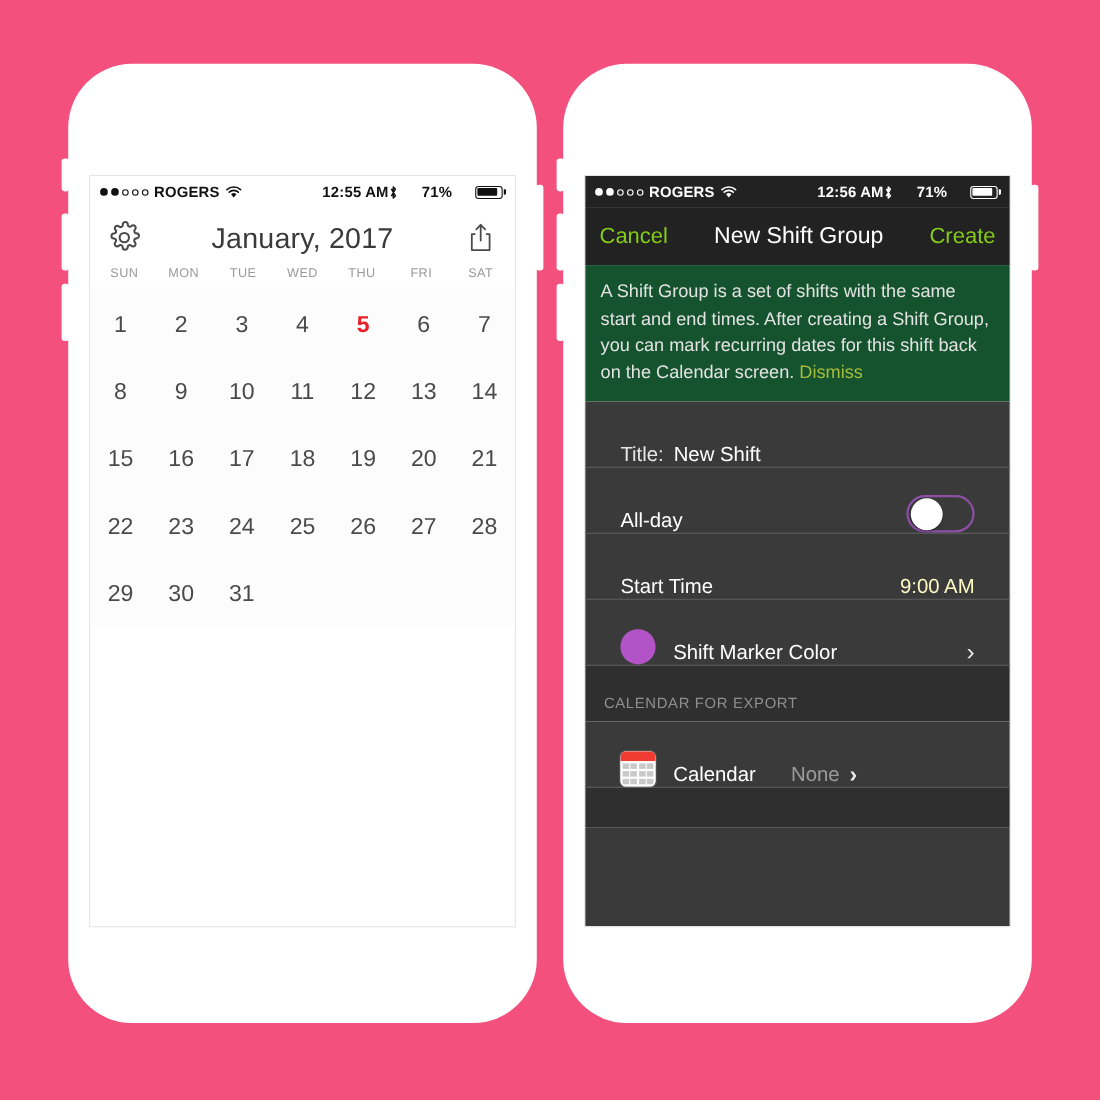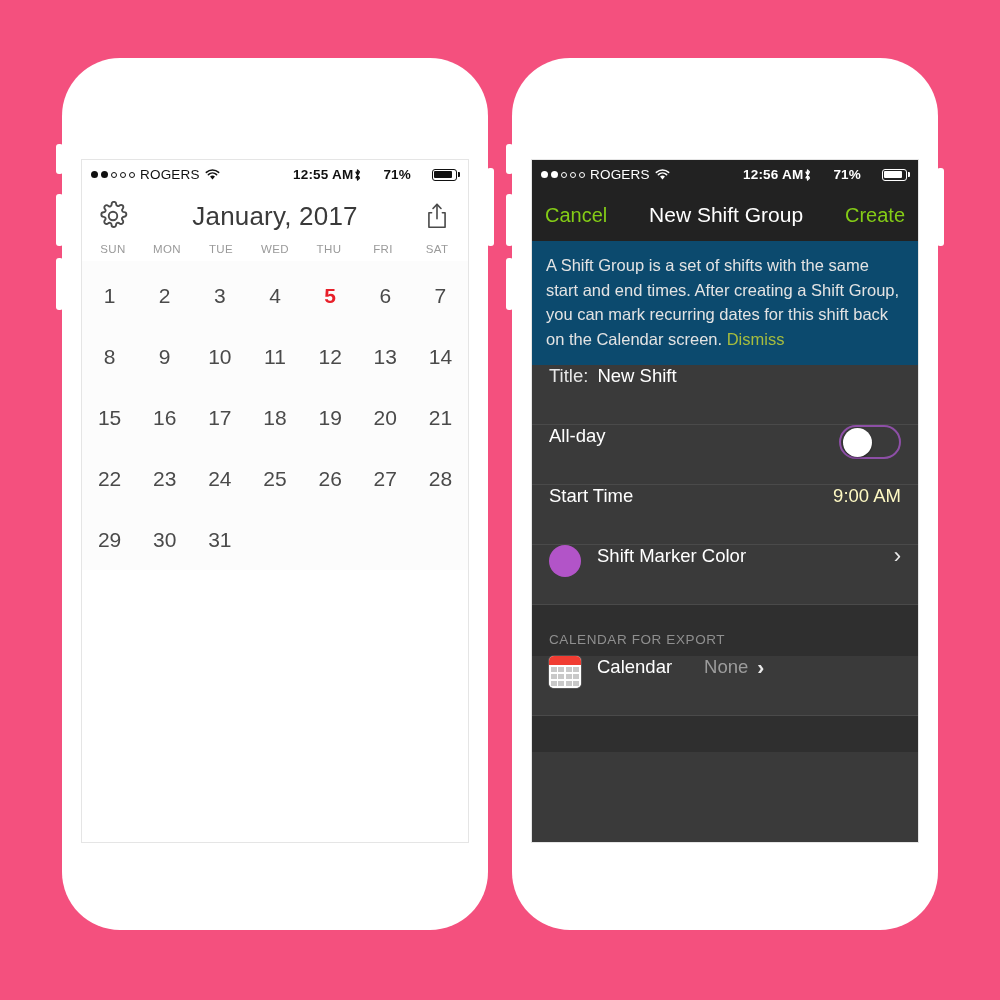--- a/index.html
+++ b/index.html
@@ -56,21 +56,21 @@
   .sb-dark  { color: #fff; background: #222222; }
   .sb-left  { display: flex; align-items: center; gap: 5px; }
   .sb-center{ flex: 1; text-align: right; }
   .sb-right { display: flex; align-items: center; gap: 21px; }
   .dots { display: flex; gap: 3px; align-items: center; }
   .dot { width: 7px; height: 7px; border-radius: 50%; }
   .sb-light .dot.filled { background:#111; }
   .sb-light .dot.hollow { background: transparent; border: 1.3px solid #111; width:6px;height:6px;}
   .sb-dark  .dot.filled { background:#fff; }
   .sb-dark  .dot.hollow { background: transparent; border: 1.3px solid #fff; width:6px;height:6px;}
-  .carrier { font-size: 13.5px; font-weight: normal; }
+  .carrier { font-size: 13.5px; font-weight: bold; }
   .battery-wrap { display:flex; align-items:center; gap:1px; }
   .battery {
     width: 25px; height: 12px; border-radius: 3px;
     border: 1.4px solid currentColor; padding: 1.4px;
   }
   .battery > i { display:block; height:100%; width:86%; background: currentColor; border-radius:1px; }
   .battery-tip { width:2px; height:5px; background: currentColor; border-radius:0 1px 1px 0; }
 
   
   .cal-header {
@@ -123,33 +123,33 @@
   
   .navbar {
     height: 52px; background: #222222;
     display: flex; align-items: center;
     padding: 0 13px;
   }
   .nav-btn { color: #84cc16; font-size: 20px; }
   .nav-title { flex: 1; text-align: center; color: #fff; font-size: 21px; }
 
   .info-block {
-    background: #0c4a6e;
+    background: #14532d;
     padding: 12px 14px 14px;
   }
   .info-block p {
     color: #e3e3e3; font-size: 16.5px; line-height: 24.5px;
   }
   .dismiss { color: #a6bc3e; }
 
   .row {
     background: #3a3a3a;
     height: 60px;
-    display: flex; align-items: flex-start;
-    padding: 0 17px;
+    display: flex; align-items: flex-end;
+    padding: 0 32px;
     border-bottom: 1px solid #4a4a4a;
     position: relative;
   }
   .row-label { color: #ffffff; font-size: 18.5px; }
   .row-value { margin-left:auto; color:#fef9c3; font-size: 18.5px; }
   .row-value.muted { color: #9c9c9c; margin-left: 32px; }
   .title-key { color:#e6e6e6; font-size:18.5px; margin-right:9px;}
 
   .toggle {
     margin-left: auto;

